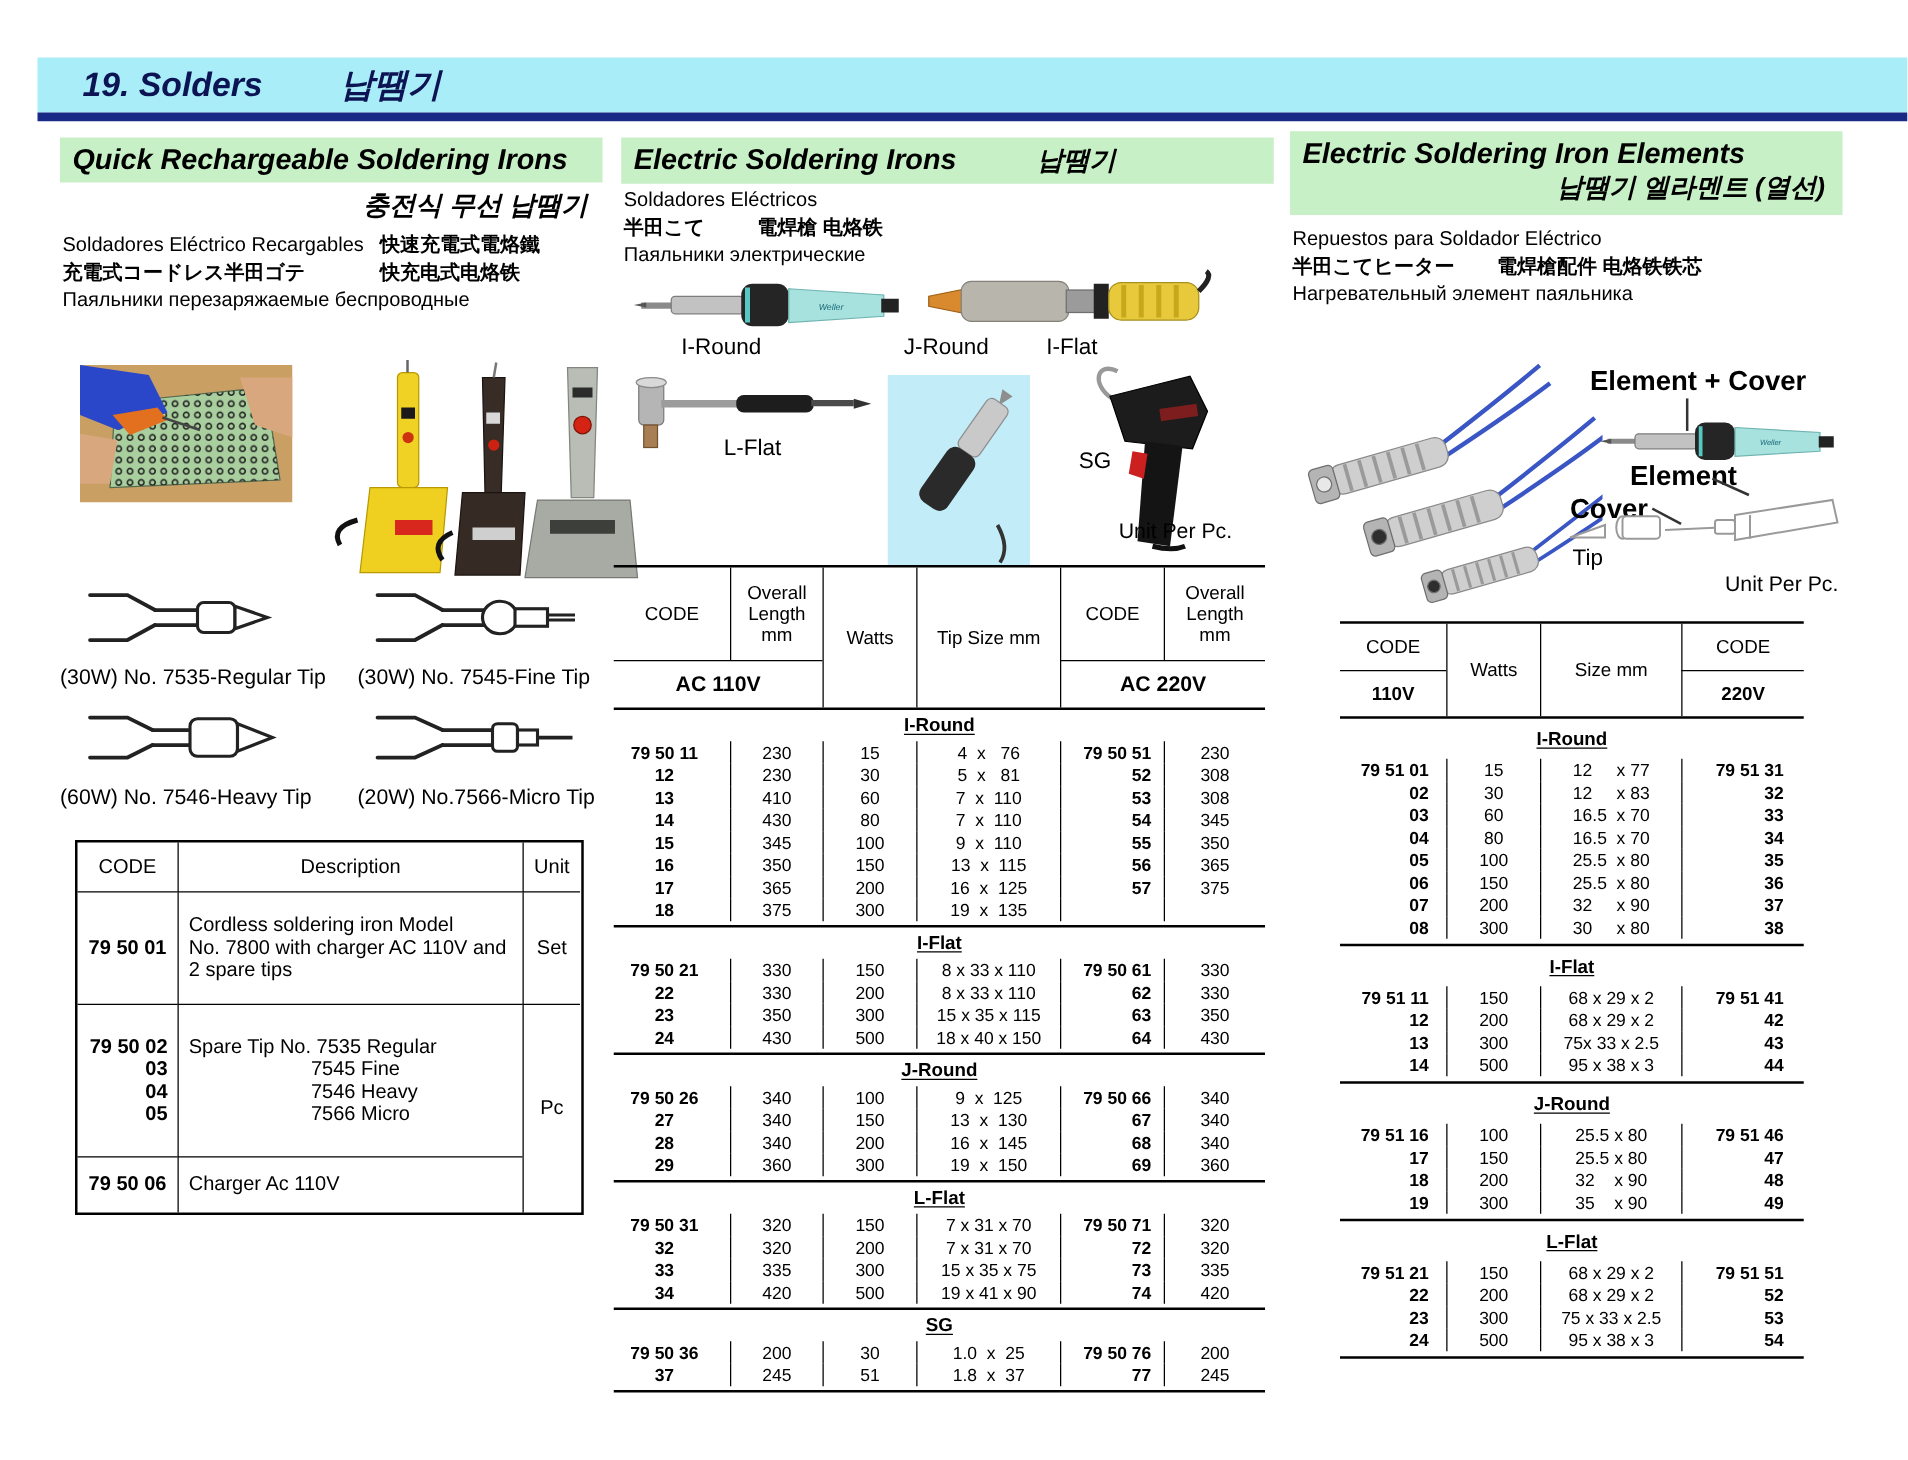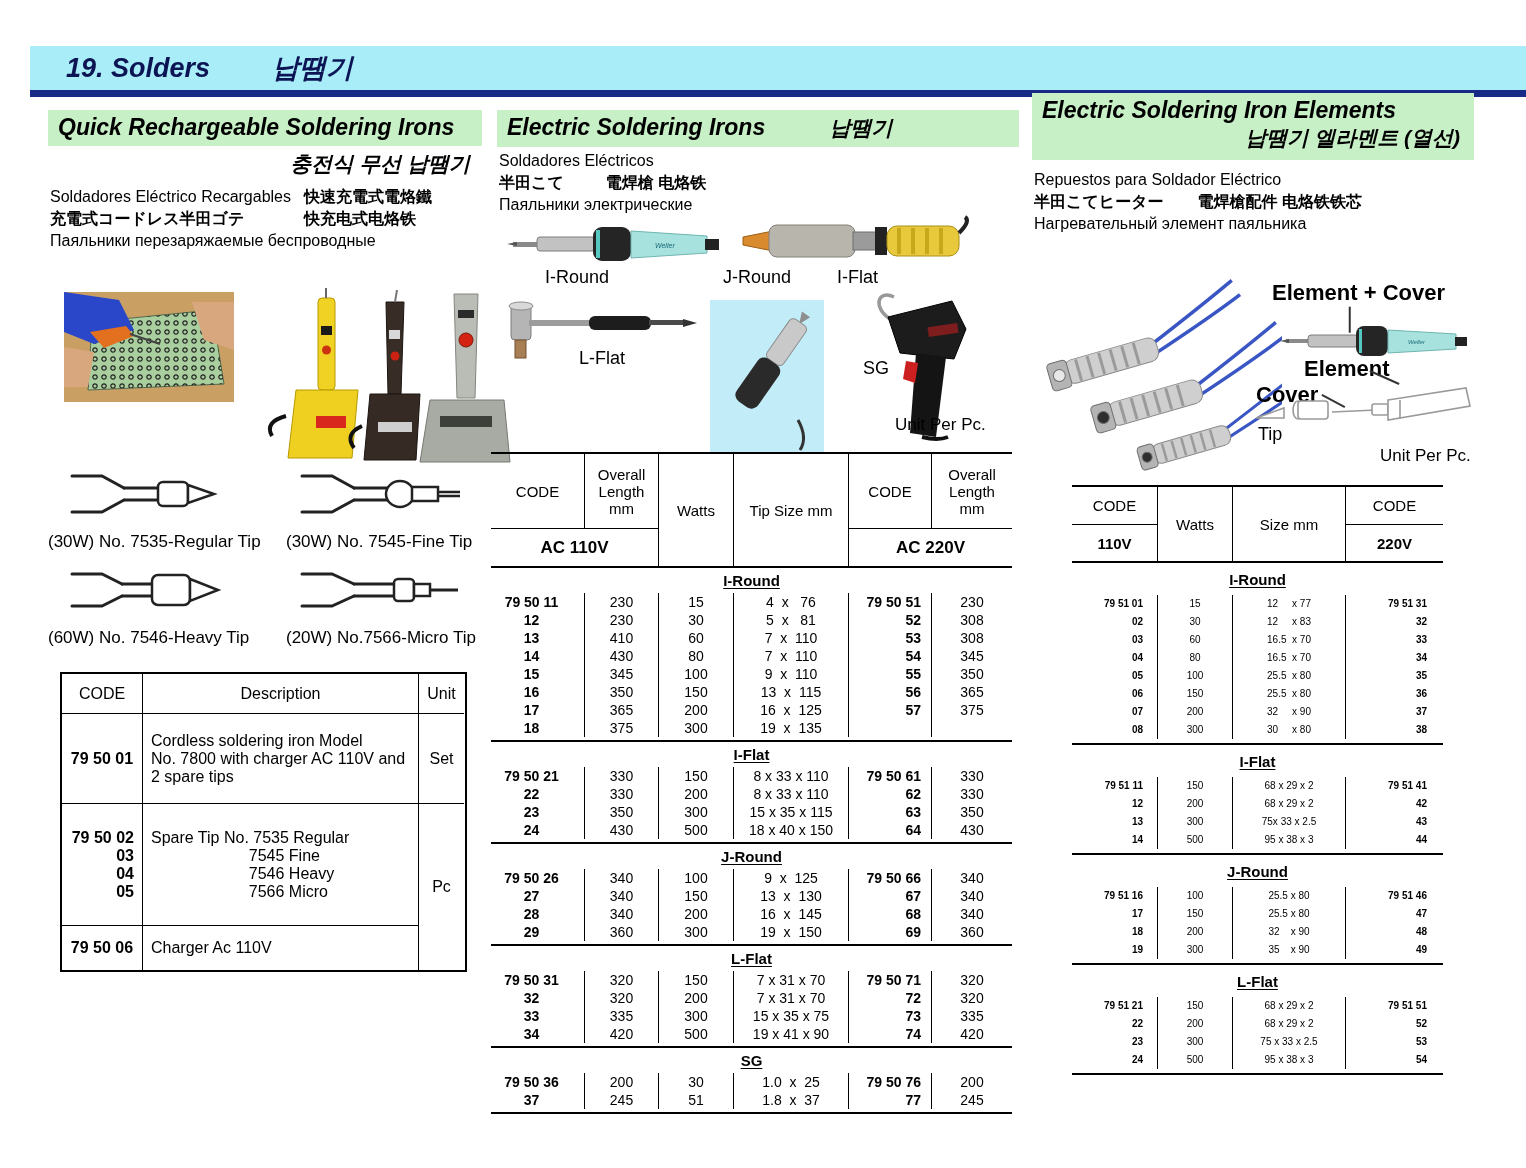--- a/index.html
+++ b/index.html
@@ -9,21 +9,21 @@
   
   .hdr-bar{position:absolute;left:30px;top:46px;width:1496px;height:44px;background:#a9edf8;}
   .hdr-rule{position:absolute;left:30px;top:90px;width:1496px;height:7px;background:#182a86;}
   .hdr-title{position:absolute;left:66px;top:50px;font-size:27px;font-weight:bold;font-style:italic;color:#0d1454;}
   .hdr-title .ko{margin-left:62px;}
 
   
   .col{position:absolute;}
   #col-left{left:48px;top:110px;width:434px;height:1000px;}
   #col-mid{left:497px;top:110px;width:522px;height:1050px;}
-  #col-right{left:1032px;top:93px;width:442px;height:1060px;}
+  #col-right{left:1032px;top:105px;width:442px;height:1060px;}
 
   .sec-title{background:#c8f0c6;font-weight:bold;font-style:italic;font-size:23px;padding:4px 8px 5px 10px;}
   .ko-b{font-weight:bold;font-style:italic;}
   .lang{font-size:16px;line-height:22px;}
   .lang .cjk{font-weight:bold;}
   .note-right{font-size:17px;}
 
   
   .pre{white-space:pre;}
   .preline{white-space:pre-line;}
@@ -76,21 +76,21 @@
           border-top:2.5px solid #000;border-bottom:2.5px solid #000;font-size:15px;}
   .r-head>div{display:flex;align-items:center;justify-content:center;}
   .rh-code1{grid-area:1/1/2/2;}
   .rh-watts{grid-area:1/2/3/3;}
   .rh-size{grid-area:1/3/3/4;}
   .rh-code2{grid-area:1/4/2/5;}
   .rh-110{grid-area:2/1/3/2;font-weight:bold;}
   .rh-220{grid-area:2/4/3/5;font-weight:bold;}
   .r-sec-title{padding:8px 0 4px;}
   .r-rows{border-bottom:2px solid #000;padding:3px 0 4px;}
-  .r-row{display:flex;height:18px;line-height:18px;font-size:10px;}
+  .r-row{display:flex;height:18px;line-height:18px;font-size:14px;}
   .rc1{width:85px;text-align:right;padding-right:14px;box-sizing:border-box;font-weight:bold;}
   .rc2{width:75px;border-left:1.5px solid #000;box-sizing:border-box;text-align:center;}
   .rc3{width:113px;border-left:1.5px solid #000;box-sizing:border-box;text-align:center;}
   .rc4{width:98px;border-left:1.5px solid #000;box-sizing:border-box;text-align:right;padding-right:16px;font-weight:bold;}
 
   
   .img-label{font-size:18px;}
   .img-label-b{font-size:22px;font-weight:bold;}
   .leader{position:absolute;background:#333;height:1.5px;transform-origin:left center;}
   svg text{font-family:"Liberation Sans",sans-serif;}

